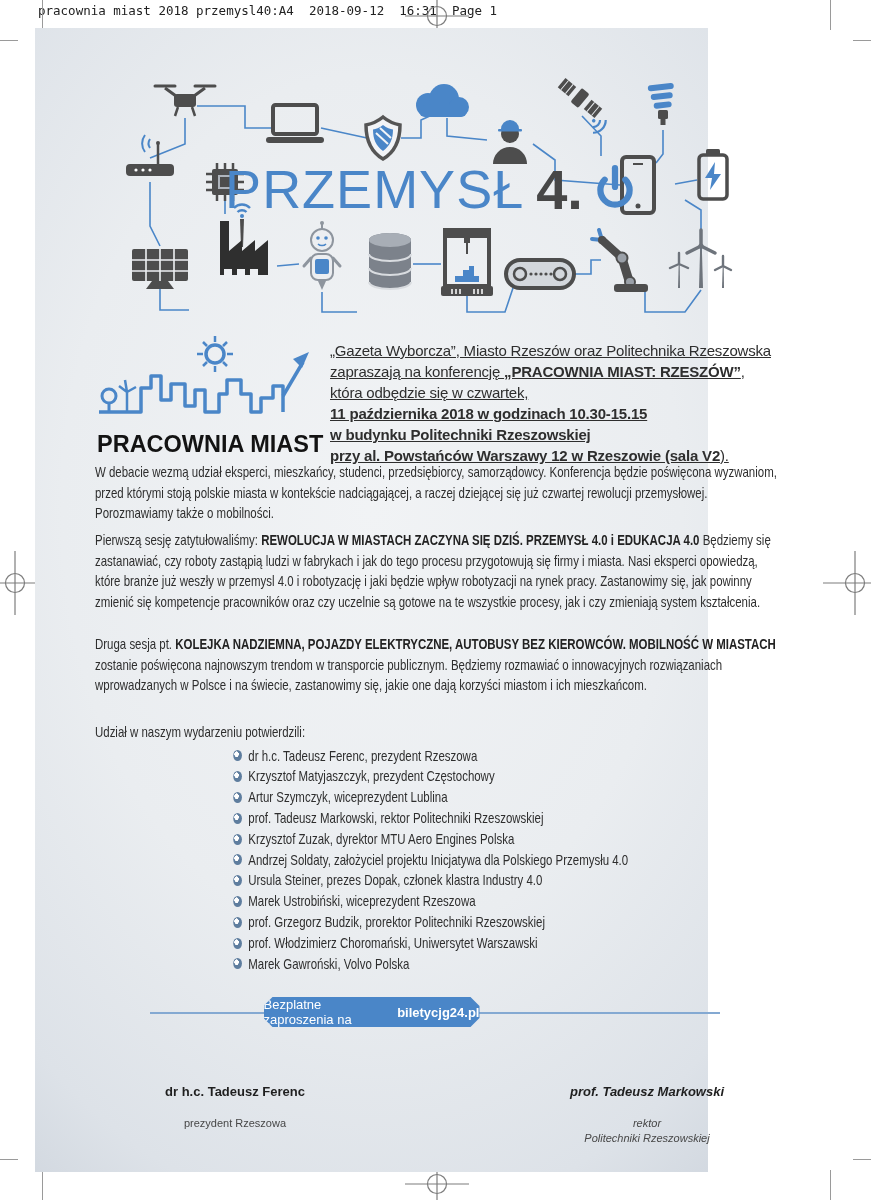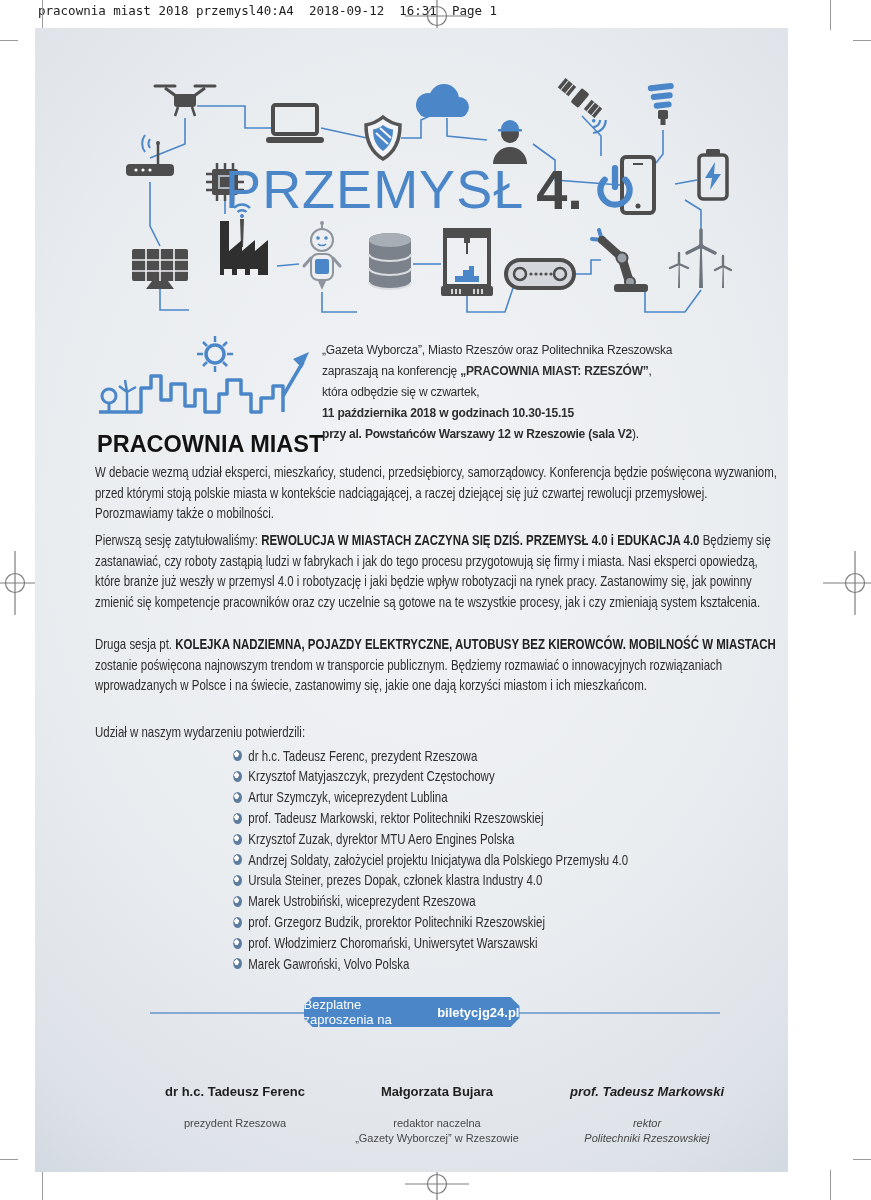--- a/index.html
+++ b/index.html
@@ -11,37 +11,37 @@
   .proof-header{
     position:absolute;left:38px;top:3px;
     font:12.5px "DejaVu Sans Mono",monospace;color:#222;white-space:pre;
   }
   .cropline{position:absolute;background:#9a9a9a;}
   .cl-v{width:1px;height:30px;}
   .cl-h{height:1px;width:18px;}
   .regmark{position:absolute;width:64px;height:64px;}
   
   .poster{
-    position:absolute;left:35px;top:28px;width:753px;height:1144px;
+    position:absolute;left:35px;top:28px;width:673px;height:1144px;
     background:radial-gradient(ellipse 115% 95% at 50% 42%,
       #f1f3f5 0%, #eaedf0 40%, #dde2e8 66%, #b7c0cc 100%);
   }
   .iot-svg{position:absolute;left:50px;top:30px;}
   .logo-text{
     position:absolute;left:135px;top:130px;width:520px;height:62px;
     display:flex;align-items:center;justify-content:center;gap:12px;
   }
   .logo-text .t-blue{font-size:54px;font-weight:500;color:#4a86c8;letter-spacing:1px;}
   .logo-text .t-dark{font-size:56px;font-weight:700;color:#474747;letter-spacing:0;}
   
   .pm-logo{position:absolute;left:62px;top:306px;width:240px;text-align:left;}
   .pm-title{font-size:23.5px;font-weight:700;color:#131313;letter-spacing:0;margin-top:1px;white-space:nowrap;}
   
-  .intro{position:absolute;left:287px;top:312px;width:452px;
-    font-size:12px;line-height:21px;color:#2e2e2e;letter-spacing:-0.2px;}
+  .intro{position:absolute;left:295px;top:312px;width:452px;
+    font-size:15px;line-height:21px;color:#2e2e2e;letter-spacing:-0.2px;text-decoration:underline;}
   .intro .b{font-weight:700;}
   
   .cond{transform:scaleX(0.79);transform-origin:0 0;}
   .bodytext{position:absolute;left:60px;width:866px;
     font-size:14.5px;line-height:20.6px;color:#2e2e2e;}
   .bodytext b{font-weight:700;color:#222;}
   .p-about{top:434px;}
   .p-s1{top:502px;}
   .p-s2{top:606px;}
   .participants{top:694px;}
@@ -329,20 +329,21 @@
       </g>
     </svg>
     <div class="pm-title">PRACOWNIA MIAST</div>
   </div>
 
   <div class="intro">
     <div><span>„Gazeta Wyborcza”, Miasto Rzeszów oraz Politechnika Rzeszowska</span></div>
     <div><span>zapraszają na konferencję </span><span class="b">„PRACOWNIA MIAST: RZESZÓW”</span><span>,</span></div>
     <div><span>która odbędzie się w czwartek,</span></div>
     <div class="b">11 października 2018 w godzinach 10.30-15.15</div>
+    <div class="b">w budynku Politechniki Rzeszowskiej</div>
     <div><span class="b">przy al. Powstańców Warszawy 12 w Rzeszowie (sala V2</span><span>).</span></div>
   </div>
 
   <div class="bodytext cond p-about">W debacie wezmą udział eksperci, mieszkańcy, studenci, przedsiębiorcy, samorządowcy. Konferencja będzie poświęcona wyzwaniom, przed którymi stoją polskie miasta w kontekście nadciągającej, a raczej dziejącej się już czwartej rewolucji przemysłowej. Porozmawiamy także o mobilności.</div>
 
   <div class="bodytext cond p-s1">
     <span>Pierwszą sesję zatytułowaliśmy: </span><b>REWOLUCJA W MIASTACH ZACZYNA SIĘ DZIŚ. PRZEMYSŁ 4.0 i EDUKACJA 4.0</b><span> Będziemy się zastanawiać, czy roboty zastąpią ludzi w fabrykach i jak do tego procesu przygotowują się firmy i miasta. Nasi eksperci opowiedzą, które branże już weszły w przemysl 4.0 i robotyzację i jaki będzie wpływ robotyzacji na rynek pracy. Zastanowimy się, jak powinny zmienić się kompetencje pracowników oraz czy uczelnie są gotowe na te wszystkie procesy, jak i czy zmieniają system kształcenia.</span>
   </div>
 
   <div class="bodytext cond p-s2">
@@ -405,27 +406,20 @@
     <b>biletycjg24.pl</b>
   </div>
 
   <div class="sig sig-1">
     <div class="sig-name">dr h.c. Tadeusz Ferenc</div>
     <div class="sig-role">
       <div>prezydent Rzeszowa</div>
       <div></div>
     </div>
   </div>
-  <div class="sig sig-2">
-    <div class="sig-name">Małgorzata Bujara</div>
-    <div class="sig-role">
-      <div>redaktor naczelna</div>
-      <div>„Gazety Wyborczej” w Rzeszowie</div>
-    </div>
-  </div>
   <div class="sig sig-3">
     <div class="sig-name">prof. Tadeusz Markowski</div>
     <div class="sig-role">
       <div>rektor</div>
       <div>Politechniki Rzeszowskiej</div>
     </div>
   </div>
 
 </div>
 

